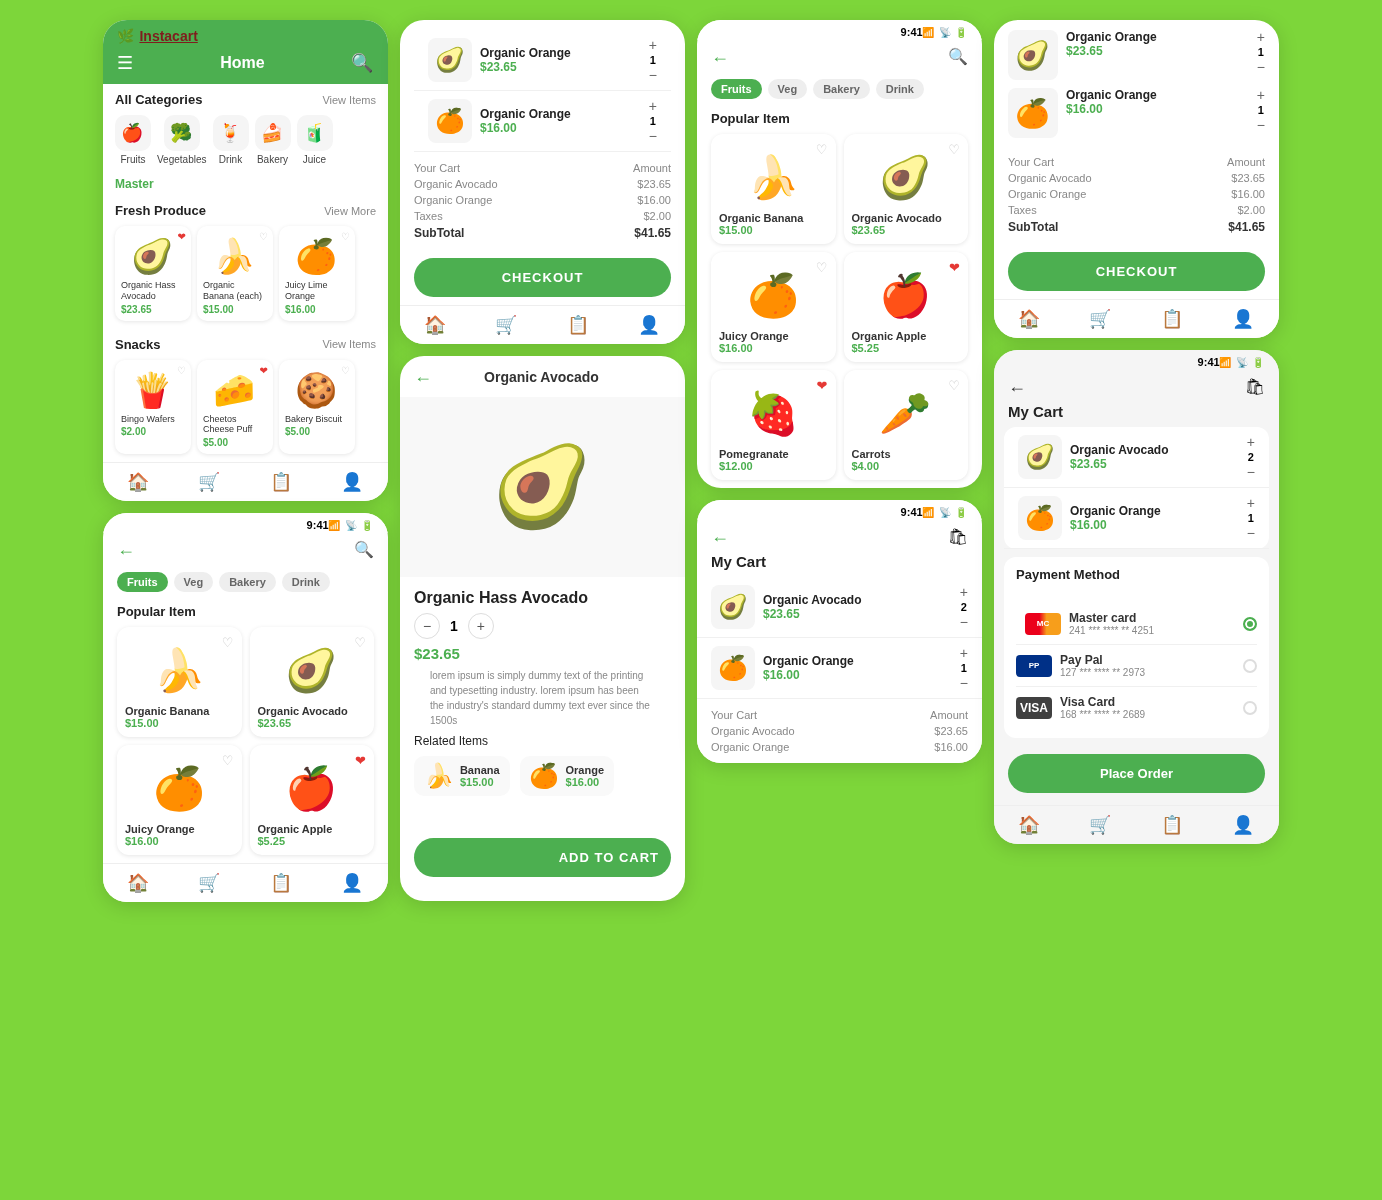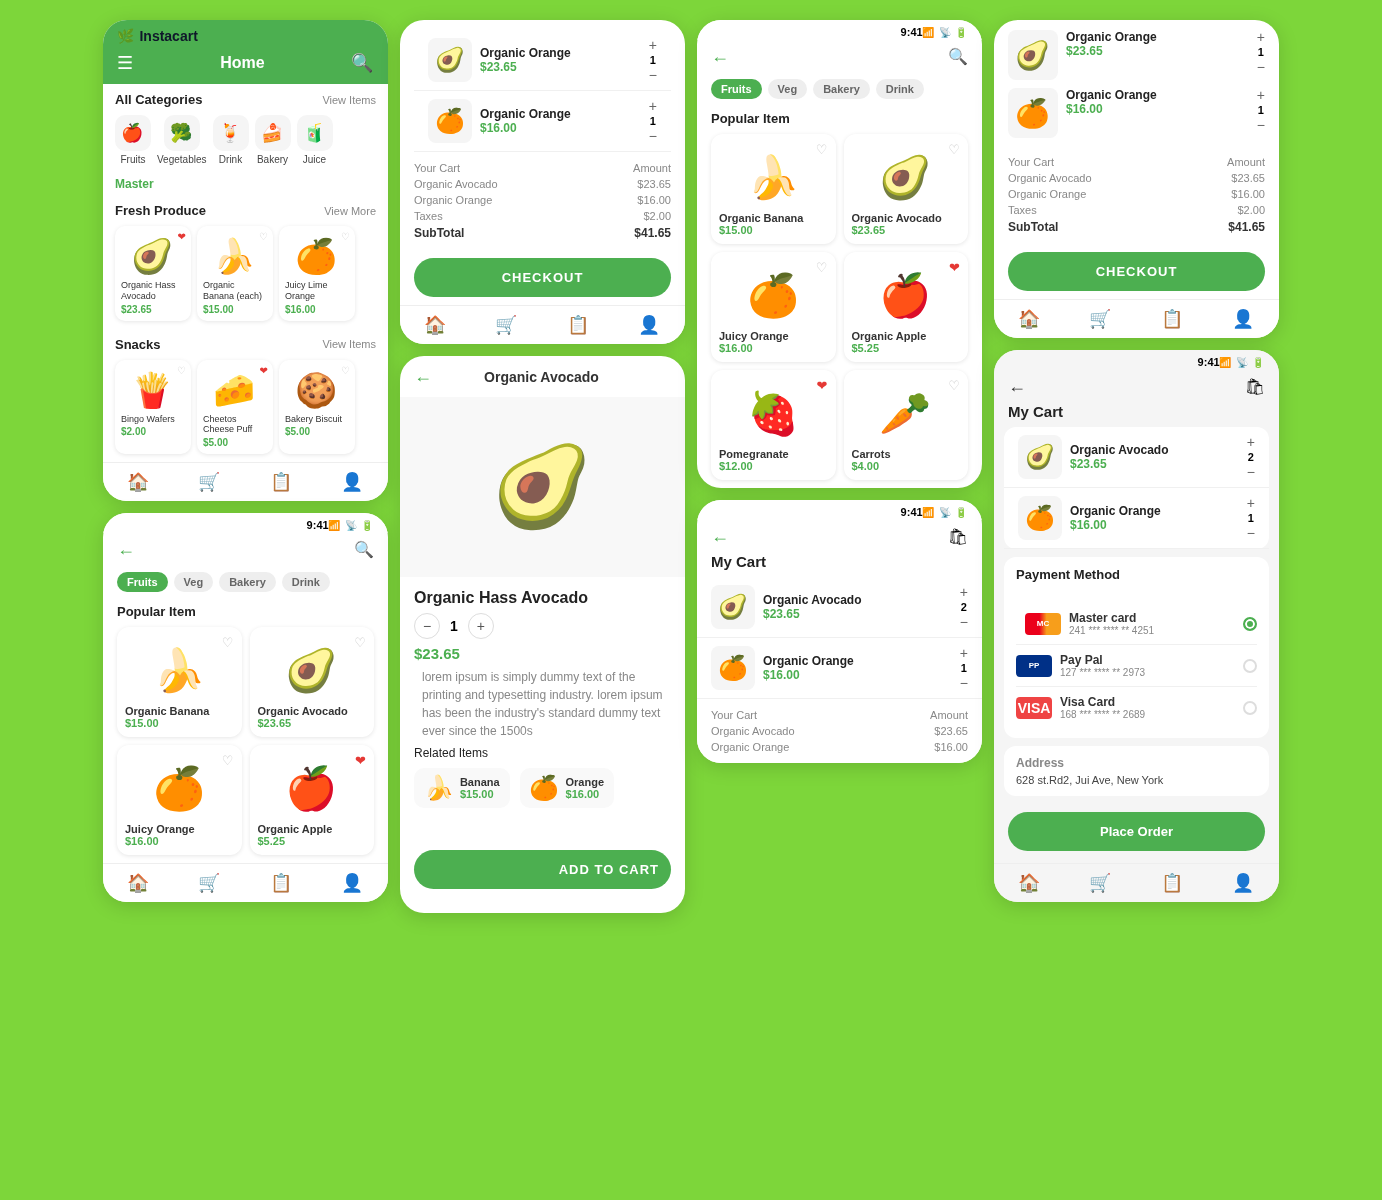--- a/index.html
+++ b/index.html
@@ -101,21 +101,21 @@
       text-align: right;
     }
 
     
     .product-detail-img { width: 100%; height: 180px; background: #f8f8f8; display: flex; align-items: center; justify-content: center; font-size: 80px; }
     .product-detail-info { padding: 12px 14px; }
     .product-detail-name { font-size: 16px; font-weight: 700; color: #222; }
     .product-detail-price { font-size: 15px; font-weight: 700; color: #4caf50; margin: 4px 0; }
     .qty-row { display: flex; align-items: center; gap: 10px; margin: 6px 0; }
     .qty-circle-btn { width: 26px; height: 26px; border-radius: 50%; border: 1px solid #ddd; display: flex; align-items: center; justify-content: center; font-size: 14px; cursor: pointer; color: #555; }
-    .product-desc { font-size: 12px; color: #888; line-height: 1.5; margin: 6px 8px; }
+    .product-desc { font-size: 10px; color: #888; line-height: 1.5; margin: 6px 16px; }
     .related-title { font-size: 12px; font-weight: 400; color: #222; margin: 6px 0 8px; }
     .related-row { display: flex; gap: 10px; padding-bottom: 6px; }
     .related-item { display: flex; align-items: center; gap: 6px; background: #f9f9f9; border-radius: 10px; padding: 6px 10px; }
     .related-item-name { font-size: 11px; font-weight: 600; color: #333; }
     .related-item-price { font-size: 11px; color: #4caf50; font-weight: 700; }
     .tab-row { display: flex; gap: 6px; padding: 6px 14px; }
     .tab-pill { padding: 4px 10px; border-radius: 15px; font-size: 11px; font-weight: 600; background: #eee; color: #666; }
     .tab-pill.active { background: #4caf50; color: #fff; }
     .popular-label { padding: 6px 14px 4px; font-size: 13px; font-weight: 700; color: #222; }
     .items-grid { display: grid; grid-template-columns: 1fr 1fr; gap: 8px; padding: 4px 14px 8px; }
@@ -123,21 +123,21 @@
     .grid-card-img { width: 100%; height: 70px; display: flex; align-items: center; justify-content: center; font-size: 42px; }
     .grid-card-name { font-size: 11px; font-weight: 600; color: #333; }
     .grid-card-price { font-size: 11px; font-weight: 700; color: #4caf50; }
     .grid-heart { position: absolute; top: 8px; right: 8px; font-size: 13px; color: #ccc; }
     .grid-heart.active { color: #e53935; }
     .payment-title { font-size: 13px; font-weight: 700; color: #222; margin-bottom: 21px; }
     .payment-option { display: flex; align-items: center; gap: 8px; padding: 8px 0; border-bottom: 1px solid #f0f0f0; }
     .payment-logo { width: 36px; height: 22px; border-radius: 4px; display: flex; align-items: center; justify-content: center; font-size: 9px; font-weight: 700; }
     .mastercard-logo { background: linear-gradient(to right, #eb001b 40%, #f79e1b 60%); margin-left: 9px; }
     .paypal-logo { background: #003087; color: #fff; font-size: 8px; }
-    .visa-logo { background: #ef4444; color: #fff; font-size: 14px; }
+    .visa-logo { background: #404040; color: #fff; font-size: 12px; }
     .payment-info { flex: 1; }
     .payment-name { font-size: 12px; font-weight: 600; color: #333; }
     .payment-num { font-size: 10px; color: #888; }
     .radio-btn { width: 14px; height: 14px; border-radius: 50%; border: 2px solid #ddd; }
     .radio-btn.active { border-color: #4caf50; background: #4caf50; box-shadow: inset 0 0 0 2px #fff; }
     .address-title { font-size: 12px; font-weight: 700; color: #888; margin-bottom: 4px; }
     .address-text { font-size: 11px; color: #444; }
     .place-order-btn {
       background: #4caf50;
       color: #fff;
@@ -158,21 +158,21 @@
   </style>
 </head>
 <body>
 
 <div class="col">
   <div class="phone-screen">
 
     <div style="background:#4caf50; padding:8px 14px 0; display:flex; justify-content:space-between; align-items:center;">
       <div style="display:flex;align-items:center;gap:5px;">
         <span style="font-size:14px;">🌿</span>
-        <span style="color:#0f172a;font-weight:800;font-size:14px;">Instacart</span>
+        <span style="color:#7f1d1d;font-weight:800;font-size:14px;text-decoration:underline;">Instacart</span>
       </div>
     </div>
     <div class="home-header">
       <span style="font-size:18px;">☰</span>
       <span style="font-weight:700;font-size:16px;">Home</span>
       <span style="font-size:18px;">🔍</span>
     </div>
     <div class="phone-inner">
       <div class="section-header">
         <span class="section-title">All Categories</span>
@@ -662,24 +662,20 @@
           <span>VISA</span>
         </div>
         <div class="payment-info">
           <div class="payment-name">Visa Card</div>
           <div class="payment-num">168 *** **** ** 2689</div>
         </div>
         <div class="radio-btn"></div>
       </div>
     </div>
     
-    <div style="background:#fff;border-radius:12px;margin:0 10px 8px;padding:10px 12px;">
-      <div class="address-title">Address</div>
-      <div class="address-text">628 st.Rd2, Jui Ave, New York</div>
-    </div>
     <button class="place-order-btn">Place Order</button>
     <div class="bottom-nav" style="background:#f5f5f5;">
       <span class="nav-icon">🏠</span>
       <span class="nav-icon">🛒</span>
       <span class="nav-icon">📋</span>
       <span class="nav-icon">👤</span>
     </div>
   </div>
 </div>
 

